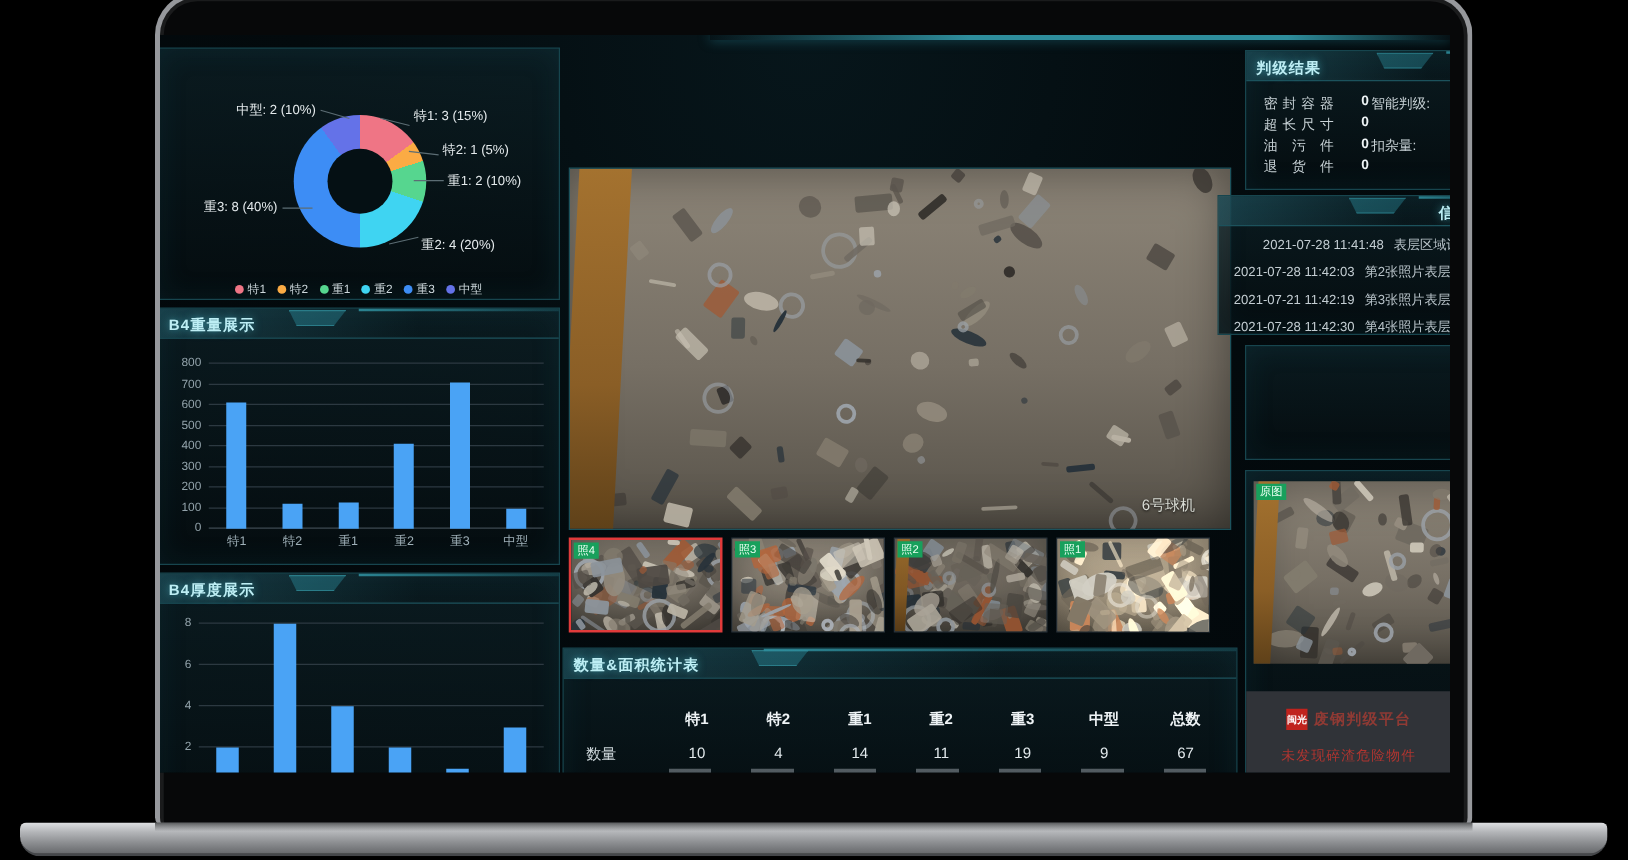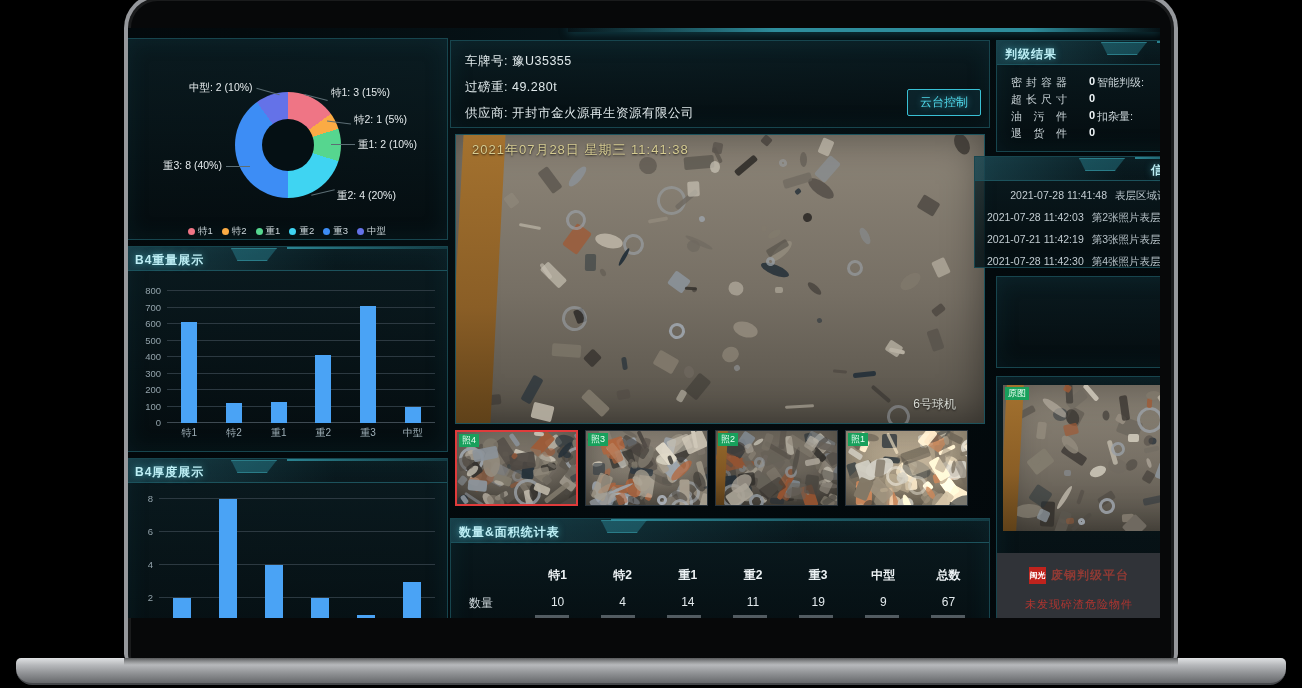--- a/index.html
+++ b/index.html
@@ -262,31 +262,22 @@
             <div class="bcol">
               <div class="bar" style="height: 12.5%; background: rgb(74, 163, 245);"></div>
             </div>
             <div class="bcol">
               <div class="bar" style="height: 37.5%; background: rgb(74, 163, 245);"></div>
             </div>
           </div>
         </div>
     </div>
 
-    <div class="panel" style="left:322px;top:12px;width:540px;height:88px;">
-      <div style="padding:12px 0 0 14px;">
-        <p class="vline"><span>车牌号:</span> <span>豫U35355</span></p>
-        <p class="vline"><span>过磅重:</span> <span>49.280t</span></p>
-        <p class="vline"><span>供应商:</span> <span>开封市金火源再生资源有限公司</span></p>
-      </div>
-      <button class="ptz">云台控制</button>
-    </div>
 
     <div class="scrap arm mainimg">
-      <div class="stamp">2021年07月28日  星期三  11:41:38</div>
       <div class="cam">6号球机</div>
     <i style="left: 23.9%; top: 42.5%; width: 17px; height: 11px; transform: rotate(91deg); opacity: 0.49; background: rgb(39, 50, 58); border-radius: 2px;"></i>
         <i style="left: 64.4%; top: 7.4%; width: 15px; height: 7px; transform: rotate(89deg); opacity: 0.58; background: rgb(90, 85, 77); border-radius: 50%;"></i>
         <i style="left: 4.9%; top: 90.2%; width: 19px; height: 10px; transform: rotate(174deg); opacity: 0.52; background: rgb(53, 50, 46); border-radius: 2px;"></i>
         <i style="left: 65.8%; top: 27%; width: 9px; height: 9px; transform: rotate(30deg); opacity: 0.99; background: rgb(53, 50, 46); border-radius: 50%;"></i>
         <i style="left: 75.7%; top: 33.8%; width: 18px; height: 8px; transform: rotate(63deg); opacity: 0.49; background: rgb(139, 147, 155); border-radius: 50%;"></i>
         <i style="left: 59.1%; top: 38.6%; width: 27px; height: 10px; transform: rotate(136deg); opacity: 0.81; background: rgb(148, 140, 126); border-radius: 50%;"></i>
         <i style="left: 40.4%; top: 65.4%; width: 16px; height: 16px; transform: rotate(116deg); opacity: 0.98; border: 3px solid rgb(154, 160, 166); border-radius: 50%; background: transparent;"></i>
         <i style="left: 43%; top: 80.5%; width: 12px; height: 10px; transform: rotate(81deg); opacity: 0.69; background: rgb(111, 105, 96); border-radius: 50%;"></i>
         <i style="left: 75.1%; top: 82.4%; width: 23px; height: 5px; transform: rotate(174deg); opacity: 0.96; background: rgb(39, 50, 58); border-radius: 2px;"></i>

